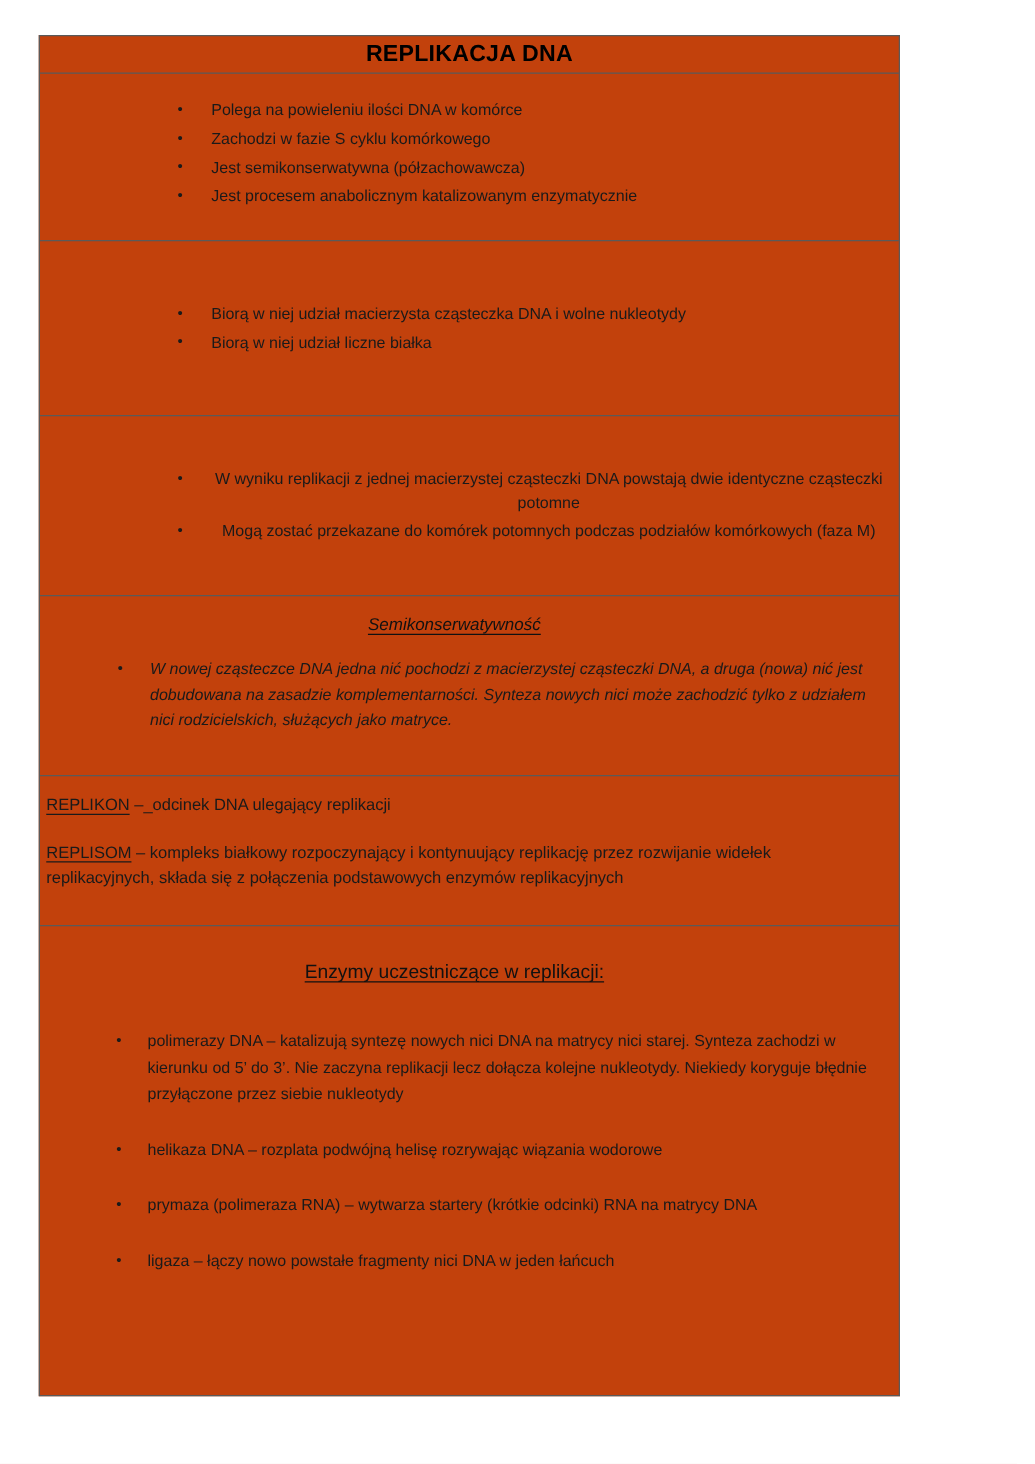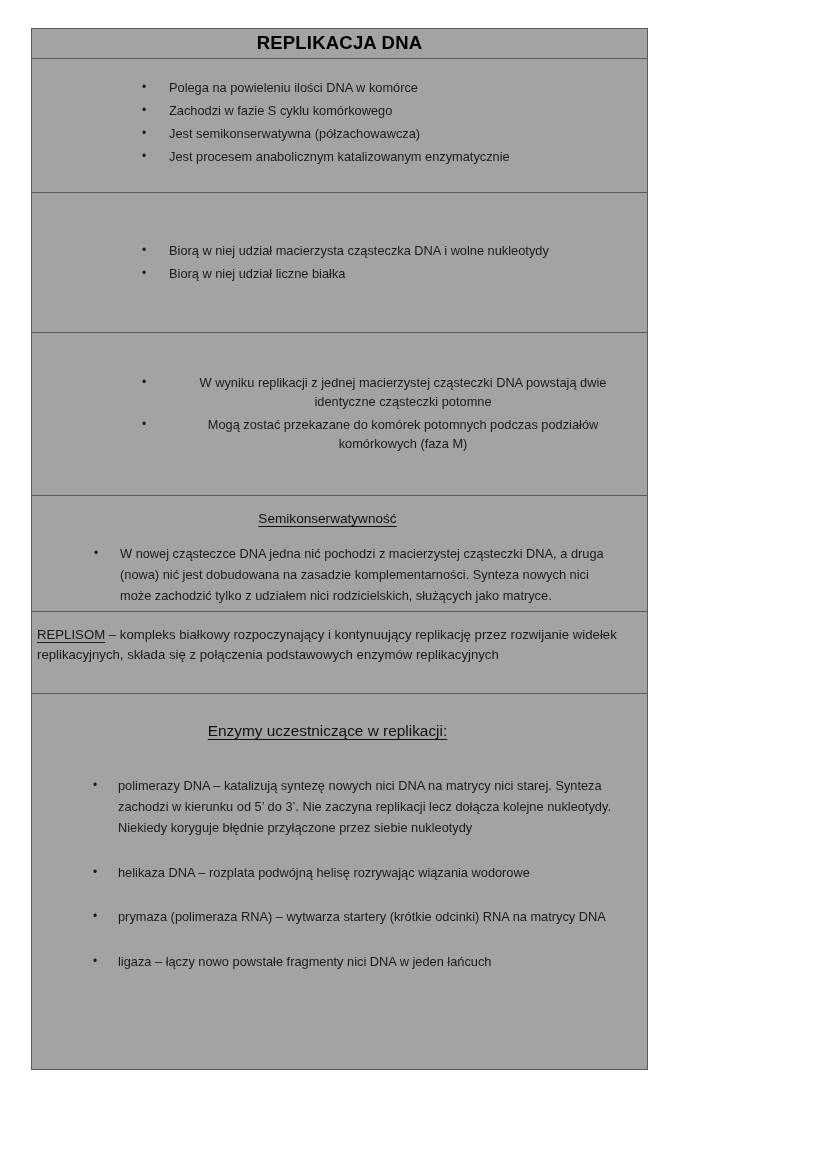--- a/index.html
+++ b/index.html
@@ -20,25 +20,25 @@
     width: 828px;
     height: 1171px;
     background: #ffffff;
     overflow: hidden;
   }
   
   .doc-table {
     position: absolute;
     left: 31px;
     top: 28px;
-    width: 617px;
+    width: 689px;
     border: 1.6px solid #5a5a5a;
     border-collapse: separate;
     box-sizing: border-box;
-    background: #a3a3a3;
+    background: #c2410c;
   }
   .row {
     border-bottom: 1.6px solid #5a5a5a;
     box-sizing: border-box;
     position: relative;
   }
   .row.last { border-bottom: none; }
 
   
   .title-row {
@@ -84,21 +84,21 @@
   .sec-participants { padding: 48px 10px 45px 0; }
   .sec-participants ul.bullets > li { padding-left: 137px; }
   .sec-participants ul.bullets > li::before { left: 110px; }
 
   
   .sec-outcome { padding: 40px 10px 38px 0; text-align: center; }
   .sec-outcome ul.bullets > li { padding-left: 137px; }
   .sec-outcome ul.bullets > li::before { left: 110px; }
 
   
-  .sec-semi { padding: 10px 24px 4px 0; }
+  .sec-semi { padding: 10px 24px 33px 0; font-style: italic; }
   .sec-semi .heading {
     text-align: center;
     font-size: 13.6px;
     text-decoration: underline;
     text-underline-offset: 2.5px;
     margin: 5px 0 18px 0;
     color: #111111;
   }
   .sec-semi ul.bullets > li {
     padding-left: 88px;
@@ -173,20 +173,21 @@
     </div>
 
     <div class="row sec-semi">
       <div class="heading">Semikonserwatywność</div>
       <ul class="bullets">
         <li>W nowej cząsteczce DNA jedna nić pochodzi z macierzystej cząsteczki DNA, a druga (nowa) nić jest dobudowana na zasadzie komplementarności. Synteza nowych nici może zachodzić tylko z udziałem nici rodzicielskich, służących jako matryce.</li>
       </ul>
     </div>
 
     <div class="row sec-defs">
+      <p><span class="term">REPLIKON</span><span> –_odcinek DNA ulegający replikacji</span></p>
       <p><span class="term">REPLISOM</span><span> – kompleks białkowy rozpoczynający i kontynuujący replikację przez rozwijanie widełek replikacyjnych, składa się z połączenia podstawowych enzymów replikacyjnych</span></p>
     </div>
 
     <div class="row sec-enzymes last">
       <div class="heading">Enzymy uczestniczące w replikacji:</div>
       <ul class="bullets">
         <li>polimerazy DNA – katalizują syntezę nowych nici DNA na matrycy nici starej. Synteza zachodzi w kierunku od 5’ do 3’. Nie zaczyna replikacji lecz dołącza kolejne nukleotydy. Niekiedy koryguje błędnie przyłączone przez siebie nukleotydy</li>
         <li>helikaza DNA – rozplata podwójną helisę rozrywając wiązania wodorowe</li>
         <li>prymaza (polimeraza RNA) – wytwarza startery (krótkie odcinki) RNA na matrycy DNA</li>
         <li>ligaza – łączy nowo powstałe fragmenty nici DNA w jeden łańcuch</li>

